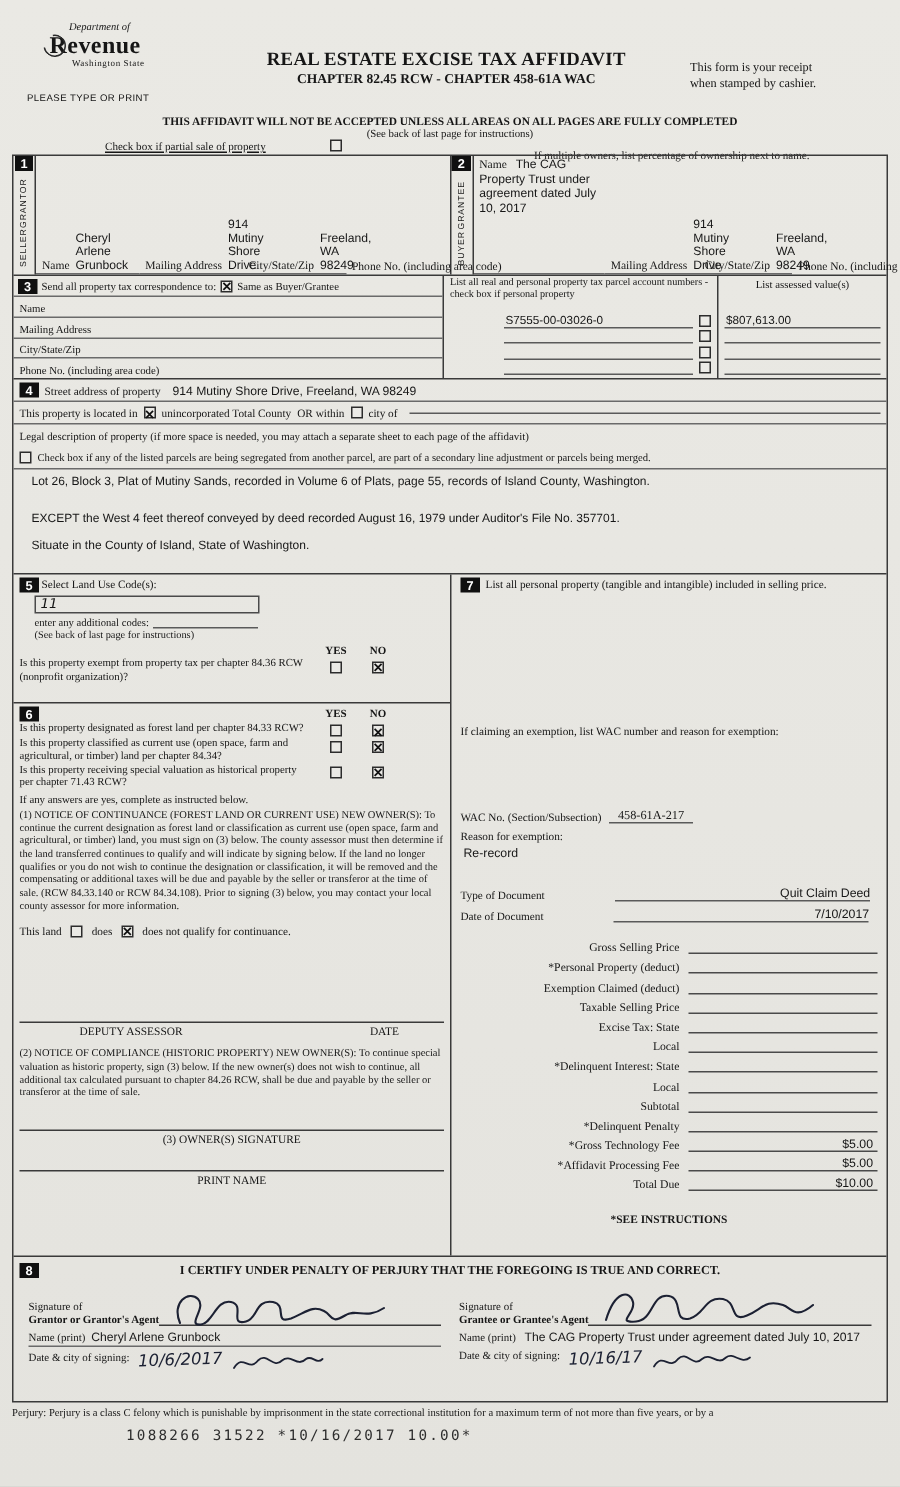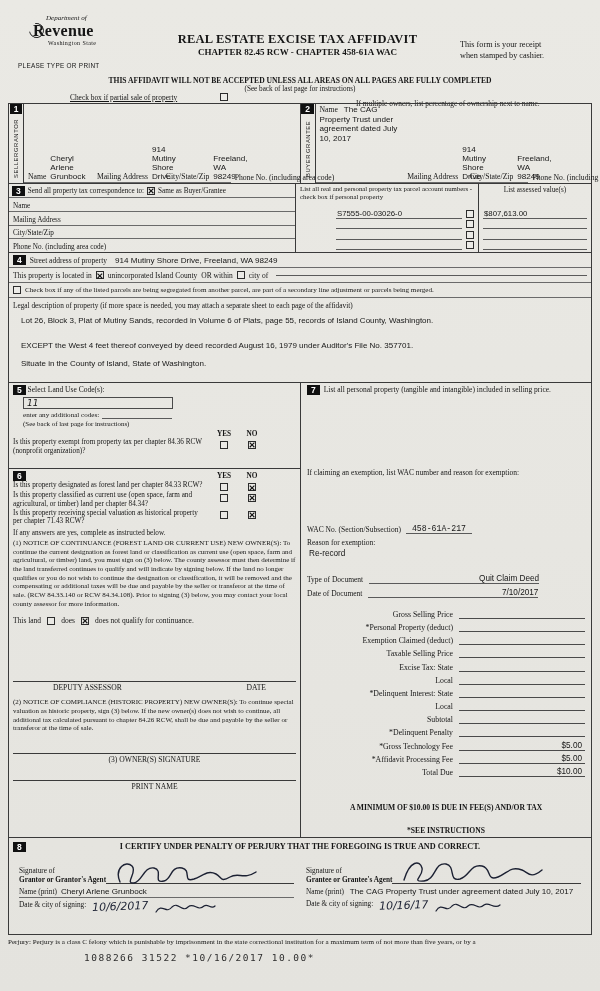--- a/index.html
+++ b/index.html
@@ -107,24 +107,24 @@
                   justify-content:space-between; padding:1px 30px 0 40px; font-size:7.6px; }
   .p2 { margin-top:6px; }
   .ownsig { margin-top:20px; border-top:1px solid #3a3a3a; text-align:center; font-size:7.6px; padding-top:1px; }
   .printname { margin-top:16px; border-top:1px solid #3a3a3a; text-align:center; font-size:7.6px; padding-top:1px; }
 
   .col7 { flex:1; padding:2px 6px; display:flex; flex-direction:column; font-size:7.5px; min-width:0; }
   .s7hdr { display:flex; gap:4px; align-items:flex-start; }
   .s7hdr .htxt { flex:1; line-height:1.25; }
   .sp90 { height:88px; }
   .wacrow { display:flex; align-items:flex-end; margin-top:3px; }
-  .wacrow .wval { font-family:Liberation Mono, monospace; font-size:8.2px; margin-left:5px;
+  .wacrow .wval { font-family:Liberation Serif, serif; font-size:8.2px; margin-left:5px;
                   border-bottom:1px solid #5a5a5a; padding:0 6px;margin-top:44px; }
   .reasonv { font-family:"Liberation Sans",sans-serif; font-size:8.2px; margin:2px 0 0 2px; }
-  .docrow { display:flex; align-items:flex-end; margin-top:4px; }
+  .docrow { display:flex; align-items:flex-end; margin-top:4px;gap:41px; }
   .docrow .dval { flex:1; border-bottom:1px solid #5a5a5a; font-family:"Liberation Sans",sans-serif;
                   font-size:8.2px; margin-left:6px; padding-left:2px; max-width:170px;text-align:right; }
   .money { margin-top:8px; }
   .mrow { display:flex; align-items:flex-end; height:13.2px; }
   .mlabel { flex:1; text-align:right; padding-right:6px; font-size:7.8px; white-space:nowrap; }
   .mval { width:126px; border-bottom:1px solid #4a4a4a; text-align:right;
           font-family:"Liberation Sans",sans-serif; font-size:8.2px; padding-right:3px; flex:none; }
   .minnote { margin-top:26px; text-align:center; font-weight:bold; font-size:7.6px; }
   .seeinstr { text-align:center; font-weight:bold; font-size:7.6px; margin-top:14px; }
 
@@ -305,32 +305,32 @@
 
     <div class="row4">
       <div class="s4row">
         <span class="badge">4</span>
         <span class="lbl">Street address of property</span>
         <span class="val">914 Mutiny Shore Drive, Freeland, WA 98249</span>
       </div>
       <div class="s4row">
         <span class="lbl">This property is located in</span>
         <span class="cb checked"></span>
-        <span>unincorporated Island County</span>
+        <span>unincorporated Total County</span>
         <span>OR within</span>
         <span class="cb"></span>
         <span>city of</span>
         <span class="val" style="flex:1;border-bottom:1px solid #5a5a5a;"></span>
       </div>
+      <div class="s4row noline" style="font-size:7.3px;">
+        <span>Legal description of property (if more space is needed, you may attach a separate sheet to each page of the affidavit)</span>
+      </div>
       <div class="s4row" style="font-size:7.1px;">
         <span class="cb"></span>
         <span>Check box if any of the listed parcels are being segregated from another parcel, are part of a secondary line adjustment or parcels being merged.</span>
-      </div>
-      <div class="s4row noline" style="font-size:7.3px;">
-        <span>Legal description of property (if more space is needed, you may attach a separate sheet to each page of the affidavit)</span>
       </div>
       <div class="legal1">Lot 26, Block 3, Plat of Mutiny Sands, recorded in Volume 6 of Plats, page 55, records of Island County, Washington.</div>
       <div class="legal2">EXCEPT the West 4 feet thereof conveyed by deed recorded August 16, 1979 under Auditor's File No. 357701.</div>
       <div class="legal3">Situate in the County of Island, State of Washington.</div>
     </div>
 
     <div class="row567">
       <div class="col56">
 
         <div class="sec5">
@@ -467,21 +467,20 @@
             </div>
           <div class="mrow">
               <span class="mlabel">*Affidavit Processing Fee</span>
               <span class="mval">$5.00</span>
             </div>
           <div class="mrow">
               <span class="mlabel">Total Due</span>
               <span class="mval">$10.00</span>
             </div>
         </div>
-        <div class="minnote">A MINIMUM OF $10.00 IS DUE IN FEE(S) AND/OR TAX</div>
         <div class="seeinstr">*SEE INSTRUCTIONS</div>
       </div>
     </div>
 
     <div class="row8">
       <span class="badge badge8">8</span>
       <div class="certify">I CERTIFY UNDER PENALTY OF PERJURY THAT THE FOREGOING IS TRUE AND CORRECT.</div>
       <div class="sighalves">
         <div class="sighalf">
           <div class="sigrow">

